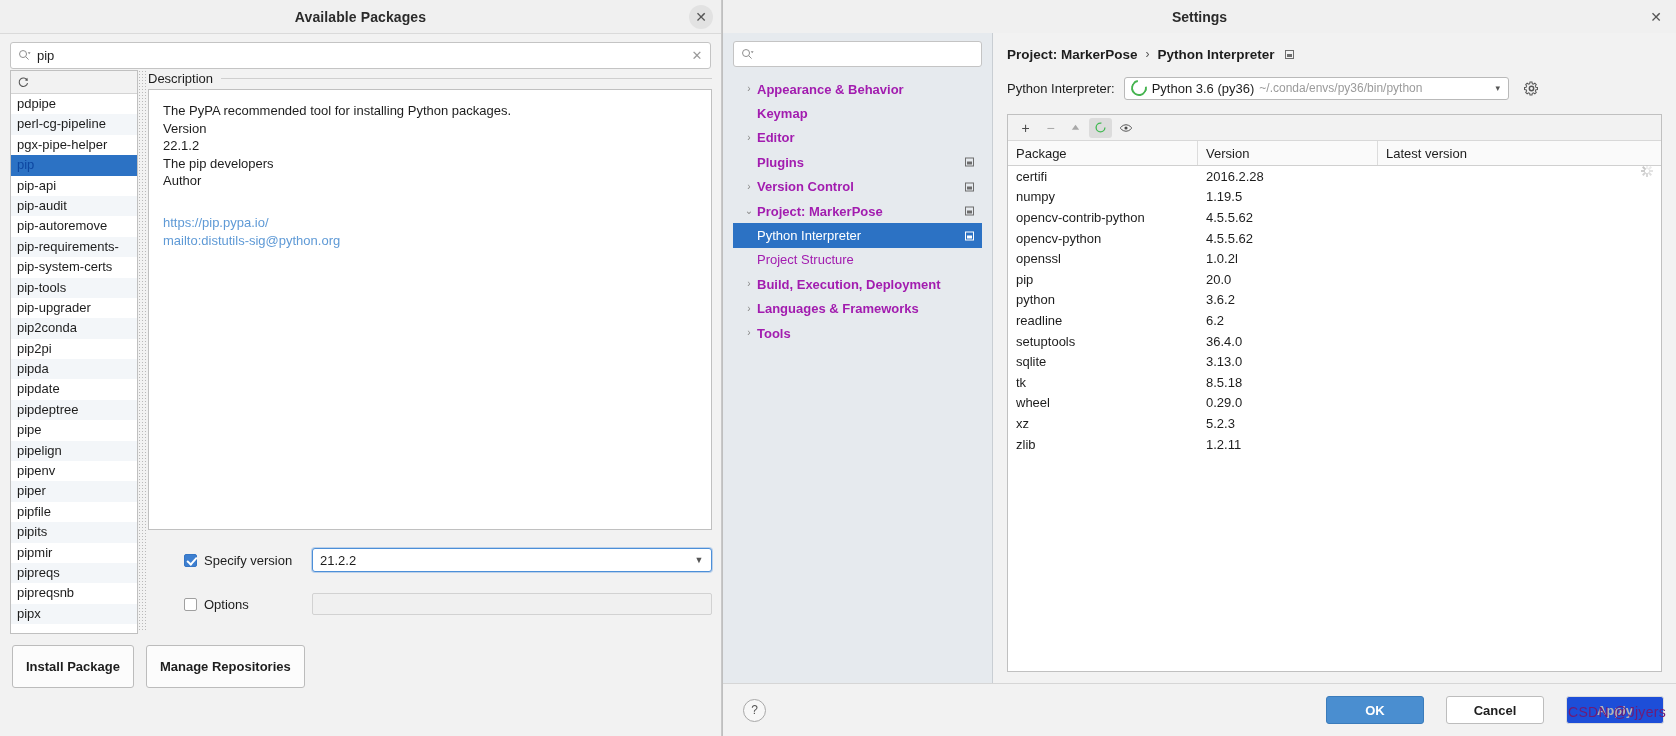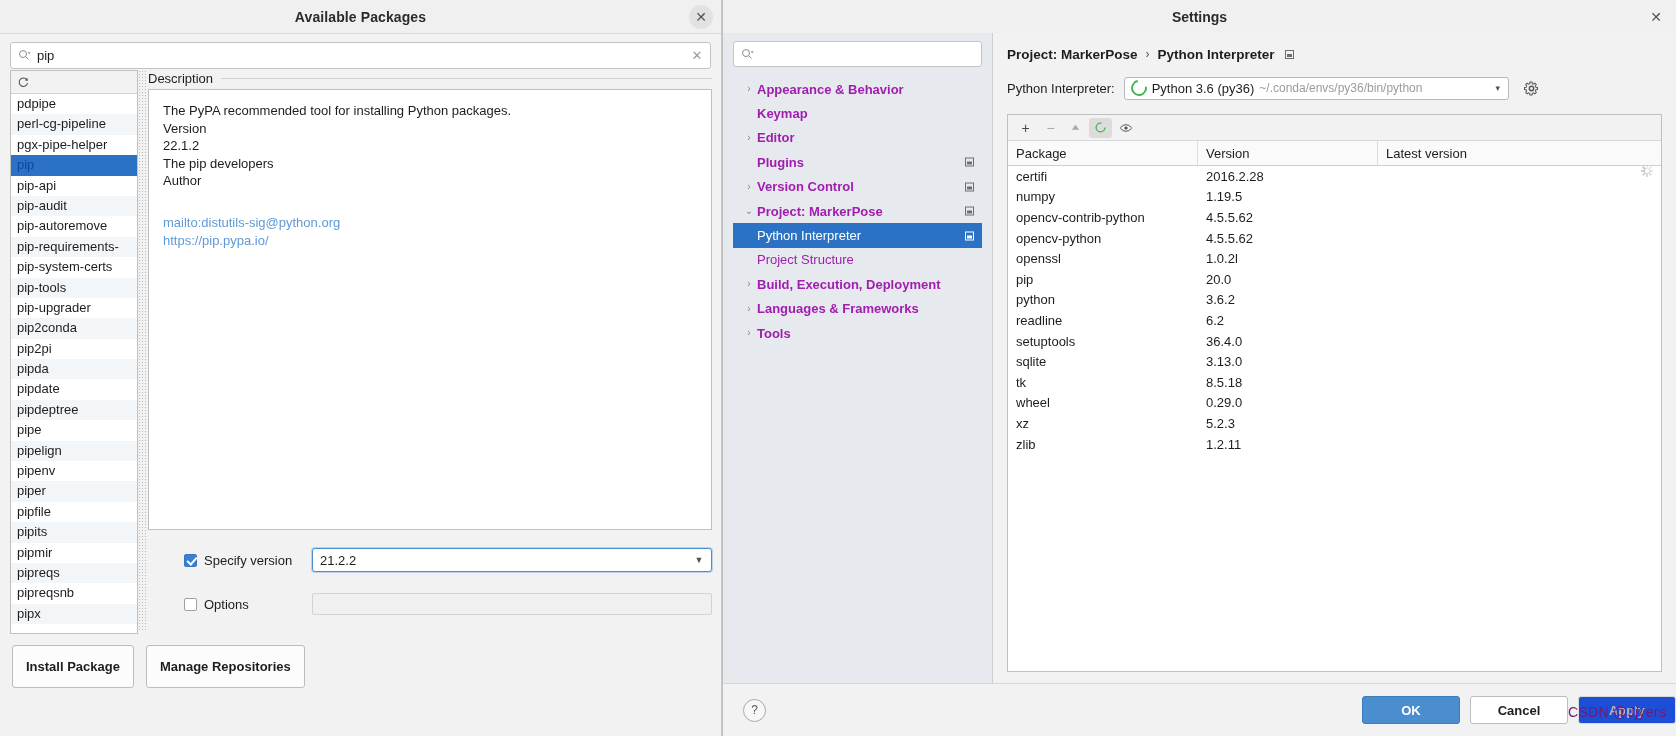--- a/index.html
+++ b/index.html
@@ -338,21 +338,21 @@
     border-top: 1px solid #d6d6d6;
     display: flex; align-items: center;
   }
   #help-btn {
     margin-left: 20px;
     width: 21px; height: 21px; border-radius: 50%;
     border: 1px solid #a8a8a8; color: #555;
     display: flex; align-items: center; justify-content: center;
     font-size: 12px; cursor: pointer; background: #f7f7f7;
   }
-  #footer-right { margin-left: auto; display: flex; gap: 10px; margin-right: 0; }
+  #footer-right { margin-left: auto; display: flex; gap: 22px; margin-right: 12px; }
   .btn-primary {
     min-width: 68px; height: 26px; padding: 0 14px;
     background: #4a8ed0; border: 1px solid #3b7cbb; border-radius: 3px;
     color: #fff; font-size: 13px; font-weight: bold;
     display: flex; align-items: center; justify-content: center; cursor: pointer;
   }
   .btn-plain {
     min-width: 68px; height: 26px; padding: 0 14px;
     background: #ffffff; border: 1px solid #bdbdbd; border-radius: 3px;
     color: #1d1d1d; font-size: 13px; font-weight: bold;
@@ -443,22 +443,22 @@
         </div>
         <div id="desc-box">
           <div id="desc-lines">
               <div class="line">The PyPA recommended tool for installing Python packages.</div>
               <div class="line">Version</div>
               <div class="line">22.1.2</div>
               <div class="line">The pip developers</div>
               <div class="line">Author</div>
             </div>
           <div class="links" id="desc-links">
+              <a>https://pip.pypa.io/</a>
               <a>mailto:distutils-sig@python.org</a>
-              <a>https://pip.pypa.io/</a>
             </div>
         </div>
 
         <div id="pkg-options">
           <div class="opt-row">
             <div class="cb checked"></div>
             <div class="opt-label">Specify version</div>
             <div class="combo">
               <div class="val">21.2.2</div>
               <div class="arrow">▼</div>

